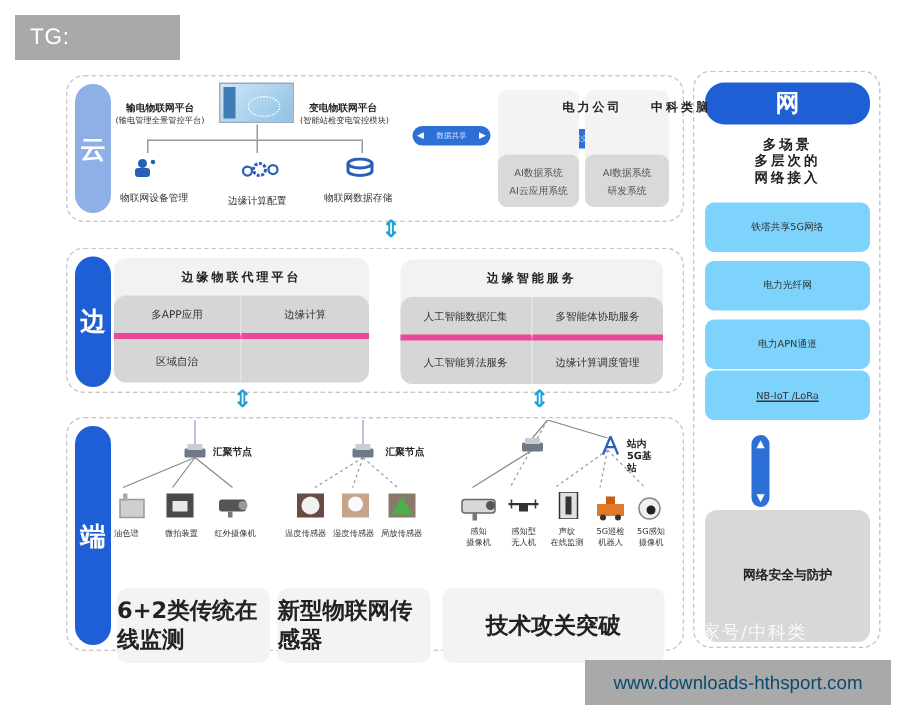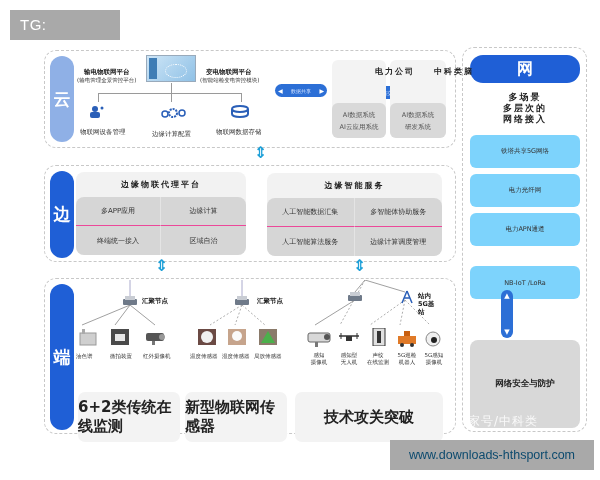--- a/index.html
+++ b/index.html
@@ -38,21 +38,21 @@
 
   .co-head { position: absolute; font-size: 8px; font-weight: bold; color: #222; letter-spacing: 2px; padding-left: 38px; }
   .grey-box { position: absolute; background: #d9d9d9; border-radius: 6px; font-size: 6.5px; color: #555; display: flex; flex-direction: column; align-items: center; justify-content: center; line-height: 12px; }
   .light-box { position: absolute; background: #f3f3f3; border-radius: 6px; }
 
   .v-arrow { position: absolute; width: 10px; color: #1ea0d8; font-size: 16px; line-height: 16px; text-align: center; font-weight: bold; }
 
   .edge-card { position: absolute; background: #f2f2f2; border-radius: 8px; }
   .edge-title { position: absolute; font-size: 8px; font-weight: bold; letter-spacing: 2px; color: #222; width: 100%; text-align: center; top: 7px; }
   .edge-grid { position: absolute; left: 0; top: 25px; width: 100%; height: 58px; background: #d6d6d6; border-radius: 8px; display: grid; grid-template-columns: 1fr 1fr; grid-template-rows: 1fr 1fr; }
-  .edge-grid div { display: flex; align-items: center; justify-content: center; font-size: 7px; color: #333; border-right: 1px solid #e4e4e4; border-bottom: 1px solid #ec4899; }
+  .edge-grid div { display: flex; align-items: center; justify-content: center; font-size: 7px; color: #333; border-right: 1px solid #e4e4e4; border-bottom: 4px solid #ec4899; }
   .edge-grid div:nth-child(2n) { border-right: none; font-family: Liberation Serif, serif; }
   .edge-grid div:nth-child(n+3) { border-bottom: none; }
 
   .dev { position: absolute; width: 24px; height: 18px; }
   .dev-label { position: absolute; font-size: 5.5px; color: #333; text-align: center; white-space: nowrap; line-height: 7px; }
 
   .bottom-card { position: absolute; top: 392px; height: 50px; background: #f3f3f3; border-radius: 7px; font-size: 15px; font-weight: bold; color: #222; display: flex; align-items: center; justify-content: center; }
 
   .net-title { position: absolute; left: 465px; top: 92px; width: 120px; text-align: center; font-size: 9px; font-weight: bold; line-height: 11px; letter-spacing: 2px; color: #222; }
   .net-item { position: absolute; left: 470px; width: 110px; height: 33px; background: #7dd3fc; border-radius: 6px; font-size: 6.5px; color: #333; display: flex; align-items: center; justify-content: center; }
@@ -130,21 +130,20 @@
 
 <div class="v-arrow" style="left:254px; top:145px;">⇕</div>
 <div class="v-arrow" style="left:155px; top:258px;">⇕</div>
 <div class="v-arrow" style="left:353px; top:258px;">⇕</div>
 
 <div class="edge-card" style="left:76px; top:172px; width:170px; height:83px;">
   <div class="edge-title">边缘物联代理平台</div>
   <div class="edge-grid">
     <div>多APP应用</div>
     <div>边缘计算</div>
-    <div>终端统一接入</div>
     <div>区域自治</div>
   </div>
 </div>
 <div class="edge-card" style="left:267px; top:173px; width:175px; height:83px;">
   <div class="edge-title">边缘智能服务</div>
   <div class="edge-grid">
     <div>人工智能数据汇集</div>
     <div>多智能体协助服务</div>
     <div>人工智能算法服务</div>
     <div>边缘计算调度管理</div>
@@ -262,21 +261,21 @@
 <div class="bottom-card" style="left:295px; width:148px;">技术攻关突破</div>
 
 <div class="net-title">
   <div>多场景</div>
   <div>多层次的</div>
   <div>网络接入</div>
 </div>
 <div class="net-item" style="top:135px;">铁塔共享5G网络</div>
 <div class="net-item" style="top:174px;">电力光纤网</div>
 <div class="net-item" style="top:213px;">电力APN通道</div>
-<div class="net-item" style="top:266px;">NB-IoT /LoRa</div>
+<div class="net-item" style="top:247px;text-decoration:underline;">NB-IoT /LoRa</div>
 <div class="net-arrow">
   <span>▲</span>
   <span>▼</span>
 </div>
 <div class="net-security">网络安全与防护</div>
 
 <div class="wm-ghost">家号/中科类</div>
 <div class="wm-bottom">www.downloads-hthsport.com</div>
 
 </body></html>

